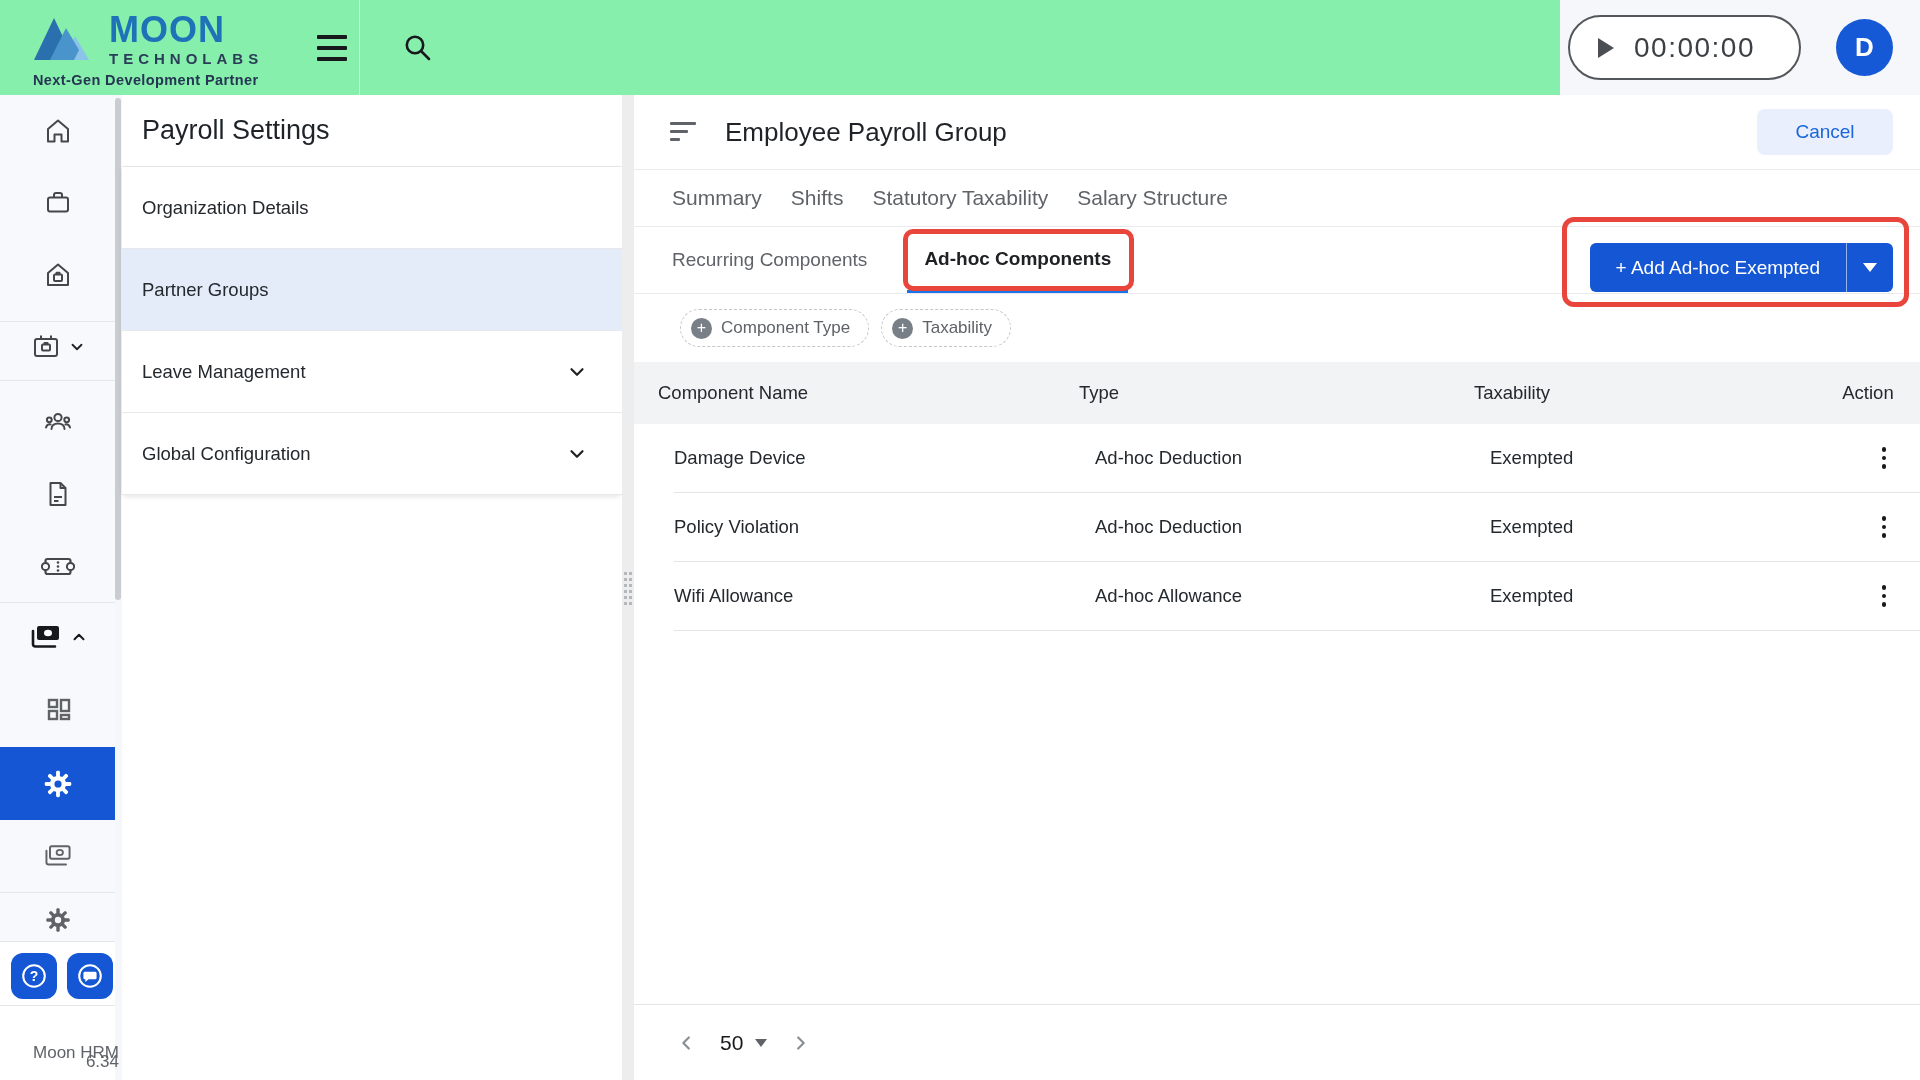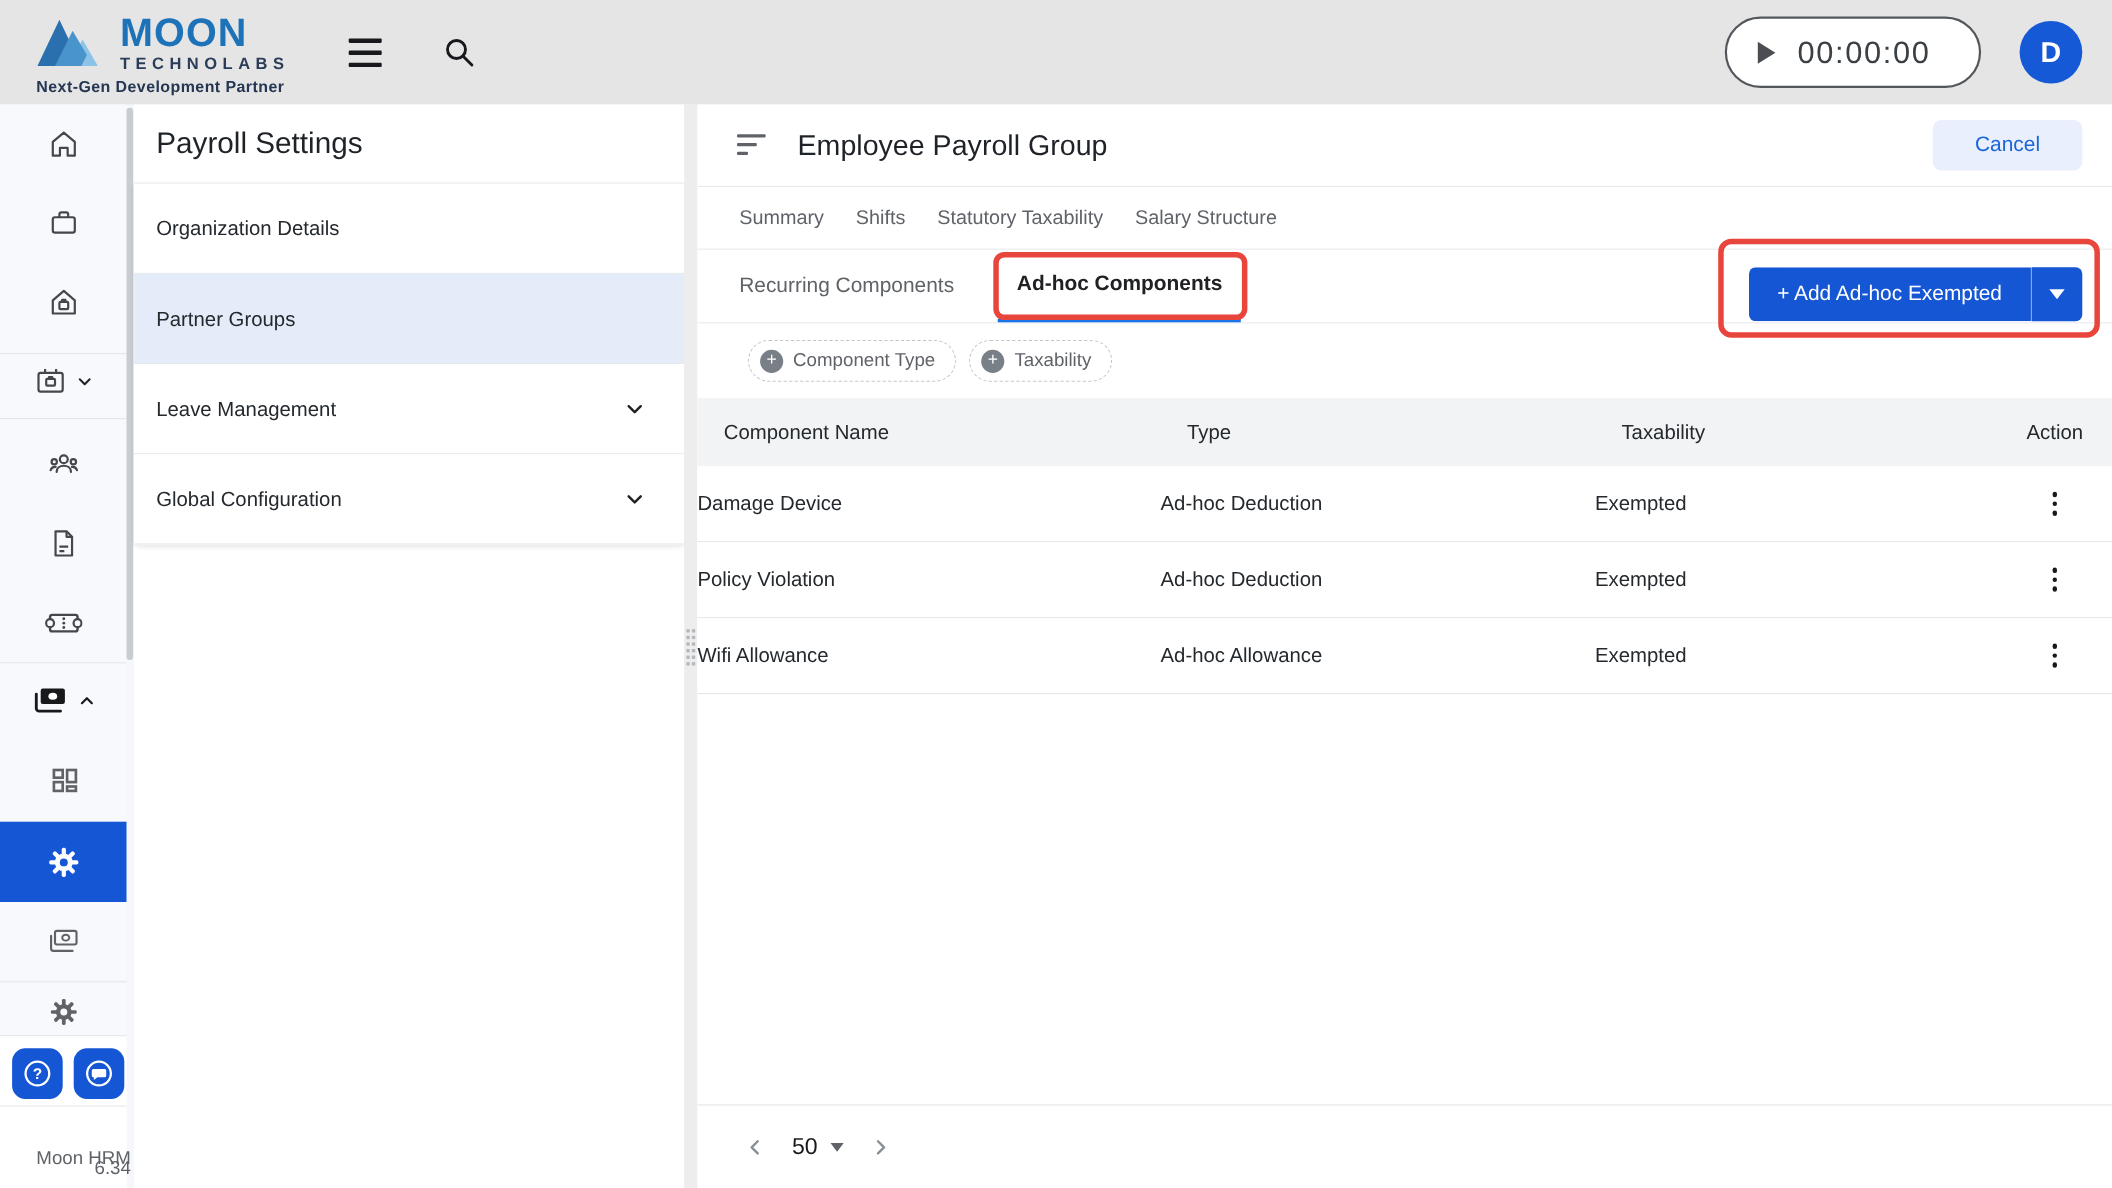--- a/index.html
+++ b/index.html
@@ -1,21 +1,21 @@
 <!DOCTYPE html>
 <html><head>
 <meta charset="utf-8">
 <style>
   * { margin:0; padding:0; box-sizing:border-box; }
   html,body { width:1920px; height:1080px; overflow:hidden; }
   body { font-family:"Liberation Sans", sans-serif; background:#f5f7fa; color:#202124; }
   .app { position:relative; width:1920px; height:1080px; }
 
   
-  .topbar { position:absolute; left:0; top:0; width:1920px; height:95px; background:#e5e5e5; }
+  .topbar { position:absolute; left:0; top:0; width:1560px; height:95px; background:#86efac; }
   .logo { position:absolute; left:33px; top:8px; }
   .logo-row { display:flex; align-items:flex-start; gap:14px; }
   .logo-texts { display:flex; flex-direction:column; padding-top:4px; }
   .logo-brand { font-size:36px; font-weight:bold; color:#1d72b8; letter-spacing:1px; line-height:36px; }
   .logo-sub { font-size:15px; font-weight:600; color:#2b3c58; letter-spacing:5px; margin-top:2px; }
   .logo-tagline { font-size:14.5px; font-weight:600; color:#253652; margin-top:5px; letter-spacing:0.4px; }
   .hamburger { position:absolute; left:317px; top:35px; width:30px; height:26px; display:flex; flex-direction:column; justify-content:space-between; cursor:pointer; }
   .hamburger span { display:block; height:3.6px; background:#17191c; border-radius:1px; }
   .topbar-vdiv { position:absolute; left:359px; top:0; width:1px; height:95px; background:#e2e5ea; }
   .search-btn { position:absolute; left:402px; top:32px; width:32px; height:32px; cursor:pointer; }
@@ -54,40 +54,40 @@
   .m-header { height:75px; display:flex; align-items:center; padding-left:36px; border-bottom:1px solid #e8eaed; position:relative; }
   .sort-icon { width:28px; height:20px; position:relative; margin-right:27px; }
   .sort-icon i { position:absolute; left:0; height:3px; background:#5f6368; border-radius:1px; display:block; }
   .sort-icon i:nth-child(1){ top:0; width:26px; }
   .sort-icon i:nth-child(2){ top:8px; width:18px; }
   .sort-icon i:nth-child(3){ top:16px; width:10px; }
   .m-title { font-size:26px; font-weight:500; color:#1f2328; }
   .cancel-btn { position:absolute; right:27px; top:14px; width:136px; height:46px; background:#e9effc; color:#1a66d9; font-size:19px; border:none; border-radius:8px; cursor:pointer; display:flex; align-items:center; justify-content:center; }
 
   .m-tabs { height:57px; display:flex; align-items:stretch; padding-left:38px; gap:29px; border-bottom:1px solid #e8eaed; }
-  .tab { display:flex; align-items:center; font-size:18px; color:#5f6368; cursor:pointer; position:relative; }
+  .tab { display:flex; align-items:center; font-size:21px; color:#5f6368; cursor:pointer; position:relative; }
   .tab.active { color:#202124; font-weight:600; }
   .tab.active::after { content:""; position:absolute; left:-8px; right:-8px; bottom:0; height:3px; background:#1a73e8; border-radius:2px 2px 0 0; }
 
   .m-subtabs { height:67px; display:flex; align-items:stretch; padding-left:38px; border-bottom:1px solid #e8eaed; position:relative; }
   .subtab { display:flex; align-items:center; font-size:19px; color:#5f6368; cursor:pointer; position:relative; }
   .subtab.active { color:#202124; font-weight:600; margin-left:40px; padding:0 17px; border-bottom:3px solid #1a73e8; }
   .anno-subtab { position:absolute; top:2px; right:-6px; bottom:-1px; left:-4px; border:5px solid #e8463c; border-radius:10px; pointer-events:none; }
   .add-split { position:absolute; right:27px; top:16px; height:49px; display:flex; border-radius:6px; overflow:visible; }
   .add-main { background:#1456d4; color:#fff; font-size:19px; font-weight:500; border:none; border-radius:6px 0 0 6px; padding:0 26px; cursor:pointer; border-right:1px solid rgba(255,255,255,0.55); display:flex; align-items:center; }
   .add-caret { background:#1456d4; border:none; border-radius:0 6px 6px 0; width:46px; cursor:pointer; display:flex; align-items:center; justify-content:center; }
   .caret-down { width:0; height:0; border-top:9px solid #fff; border-left:7px solid transparent; border-right:7px solid transparent; }
   .anno-button { position:absolute; top:-26px; right:-16px; bottom:-15px; left:-28px; border:5px solid #e8463c; border-radius:12px; pointer-events:none; }
 
   .m-chips { height:68px; display:flex; align-items:center; padding-left:46px; gap:12px; }
   .chip { height:38px; display:flex; align-items:center; gap:9px; padding:0 18px 0 10px; border:1.6px dashed #c3c7cc; border-radius:19px; font-size:17px; color:#5f6368; cursor:pointer; background:#fff; }
   .plus-circle { width:21px; height:21px; border-radius:50%; background:#797f86; color:#fff; display:flex; align-items:center; justify-content:center; font-size:16px; line-height:1; }
 
   .tbl-header { height:62px; background:#f1f3f4; display:grid; grid-template-columns:421px 395px 352px 1fr; align-items:center; padding-left:24px; font-size:18.5px; color:#24292e; }
-  .tbl-row { height:69px; display:grid; grid-template-columns:421px 395px 352px 1fr; align-items:center; font-size:18.5px; color:#24292e; border-bottom:1px solid #e3e5e8; cursor:pointer; background:#fff; }
+  .tbl-row { height:69px; display:grid; grid-template-columns:421px 395px 352px 1fr; align-items:center; font-size:18.5px; color:#24292e; border-bottom:1px solid #e3e5e8; cursor:pointer; background:#fff;margin-left:40px; }
   .col-action-h { justify-self:end; width:94px; text-align:center; padding-right:10px; }
   .col-action { justify-self:end; width:94px; display:flex; justify-content:center; padding-right:10px; }
   .dots { width:26px; height:26px; display:flex; flex-direction:column; align-items:center; justify-content:center; gap:4px; cursor:pointer; }
   .dots i { width:4.5px; height:4.5px; border-radius:50%; background:#17191c; display:block; }
 
   .m-paginate { position:absolute; left:0; bottom:0; width:100%; height:76px; border-top:1px solid #e3e5e8; display:flex; align-items:center; padding-left:40px; gap:20px; }
   .pg-chev { width:26px; height:26px; display:flex; align-items:center; justify-content:center; cursor:pointer; }
   .pg-size { display:flex; align-items:center; gap:12px; cursor:pointer; }
   .pg-num { font-size:21px; color:#17191c; }
   .pg-caret { width:0; height:0; border-top:8px solid #5f6368; border-left:6.5px solid transparent; border-right:6.5px solid transparent; }

